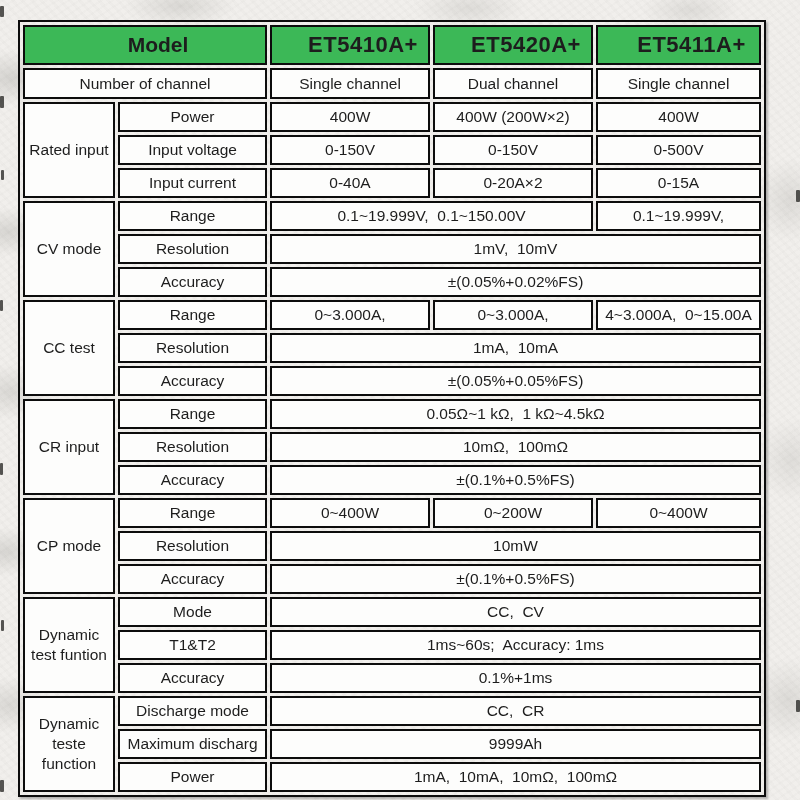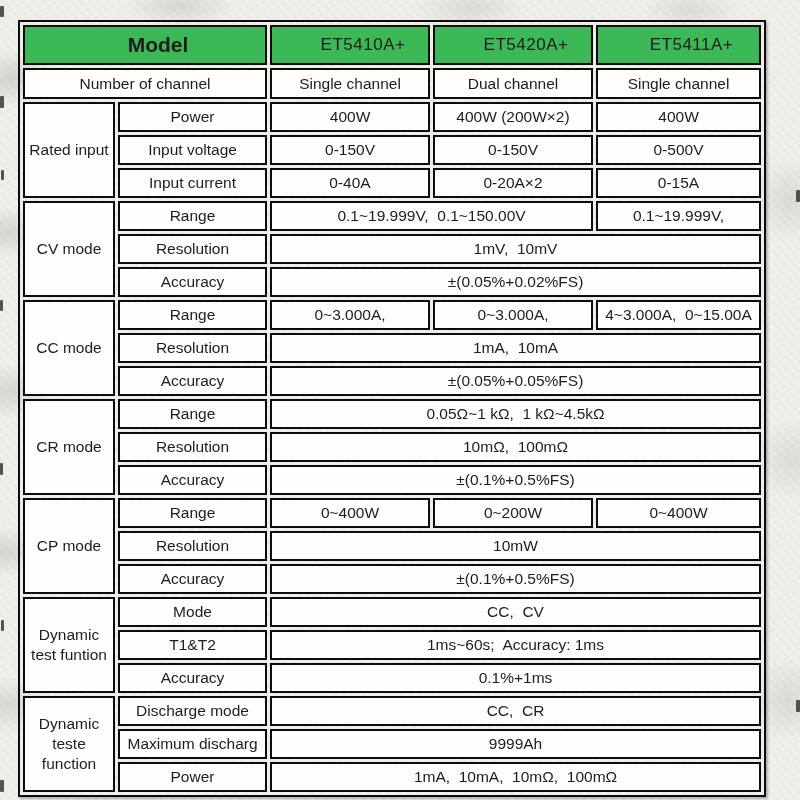--- a/index.html
+++ b/index.html
@@ -53,22 +53,22 @@
     background: #3cb857;
     height: 40px;
     padding-left: 29px;
   }
   .model-th {
     font-size: 21px;
     font-weight: bold;
     color: #0b120c;
   }
   .mname {
-    font-size: 17px;
-    font-weight: normal;
+    font-size: 22px;
+    font-weight: bold;
     color: #0f140f;
     letter-spacing: 0.5px;
   }
   .channel-row td {
     height: 31px;
     font-size: 15.5px;
   }
   .spec tbody td {
     height: 30px;
     font-size: 15.5px;
@@ -143,36 +143,36 @@
       </tr>
       <tr>
         <td class="param">Resolution</td>
         <td class="val" colspan="3">1mV,  10mV</td>
       </tr>
       <tr>
         <td class="param">Accuracy</td>
         <td class="val" colspan="3">±(0.05%+0.02%FS)</td>
       </tr>
       <tr>
-        <td rowspan="3" class="group">CC mode</td>
+        <td rowspan="3" class="group">CC test</td>
         <td class="param">Range</td>
         <td class="val" colspan="1">0~3.000A,</td>
         <td class="val" colspan="1">0~3.000A,</td>
         <td class="val" colspan="1">4~3.000A,  0~15.00A</td>
       </tr>
       <tr>
         <td class="param">Resolution</td>
         <td class="val" colspan="3">1mA,  10mA</td>
       </tr>
       <tr>
         <td class="param">Accuracy</td>
         <td class="val" colspan="3">±(0.05%+0.05%FS)</td>
       </tr>
       <tr>
-        <td rowspan="3" class="group">CR mode</td>
+        <td rowspan="3" class="group">CR input</td>
         <td class="param">Range</td>
         <td class="val" colspan="3">0.05Ω~1 kΩ,  1 kΩ~4.5kΩ</td>
       </tr>
       <tr>
         <td class="param">Resolution</td>
         <td class="val" colspan="3">10mΩ,  100mΩ</td>
       </tr>
       <tr>
         <td class="param">Accuracy</td>
         <td class="val" colspan="3">±(0.1%+0.5%FS)</td>

